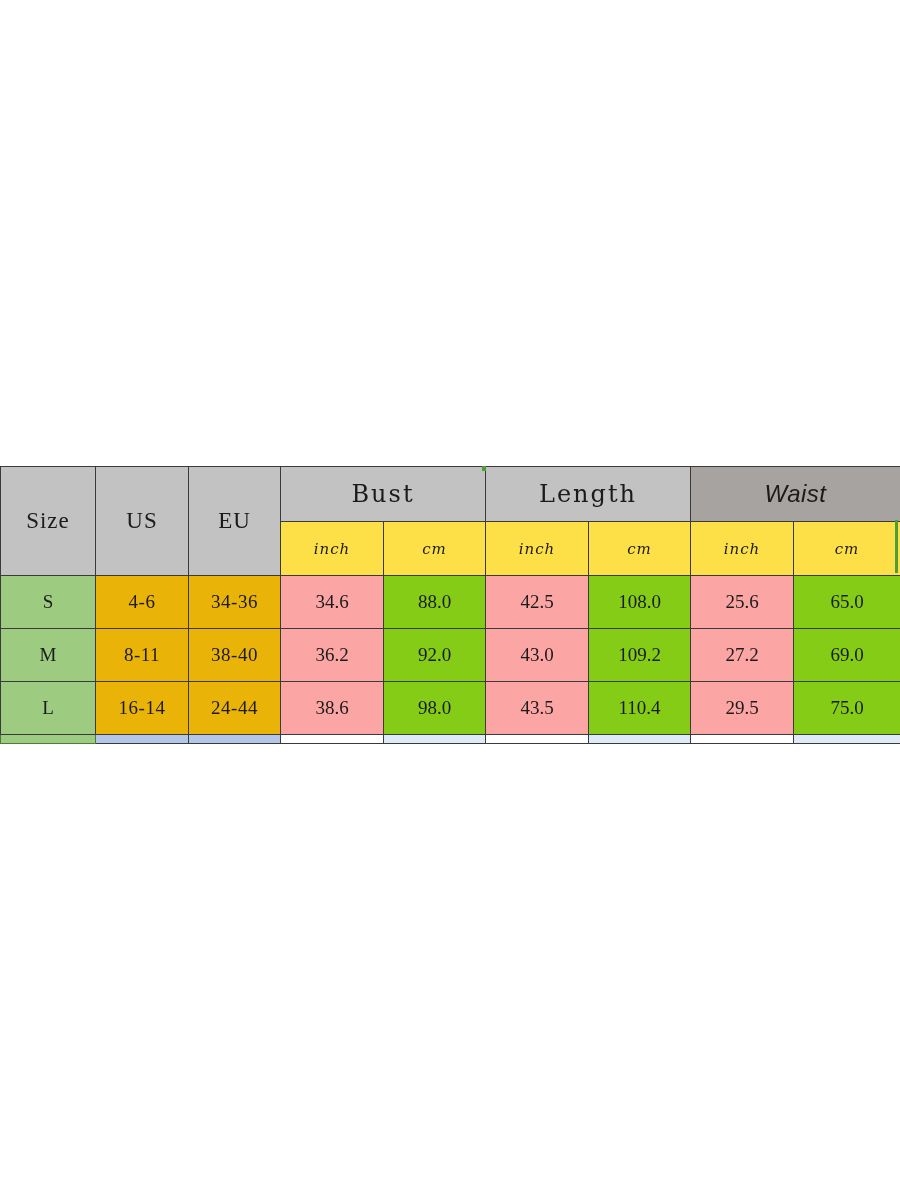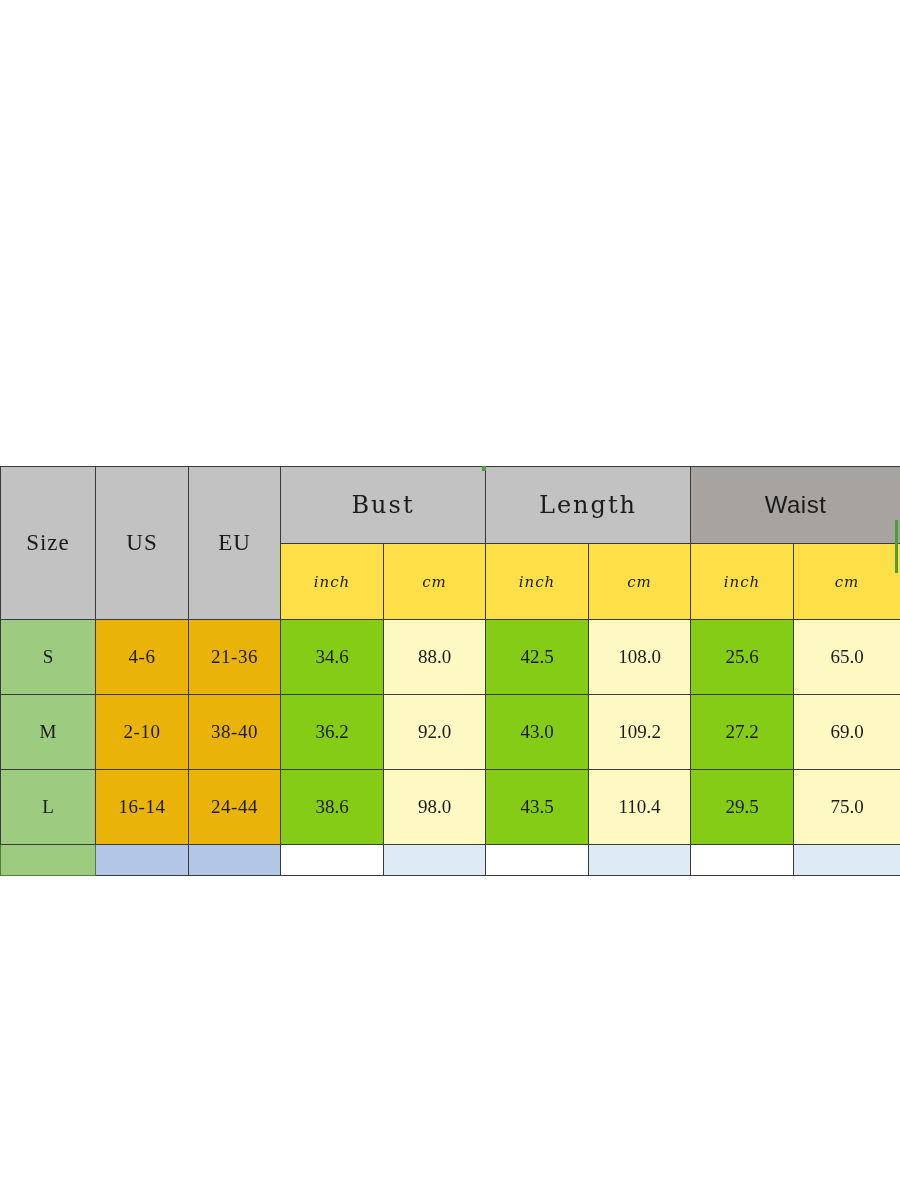--- a/index.html
+++ b/index.html
@@ -26,21 +26,21 @@
   table.size-table {
     border-collapse: collapse;
     table-layout: fixed;
     width: 900px;
     background: #ffffff;
   }
 
   table.size-table td,
   table.size-table th {
     border: 1px solid #3a3a3a;
-    padding: 11px;
+    padding: 0;
     text-align: center;
     vertical-align: middle;
     color: #1b1b1b;
     font-weight: normal;
   }
 
   
   col.c-size   { width: 95px; }
   col.c-us     { width: 93px; }
   col.c-eu     { width: 92px; }
@@ -50,20 +50,21 @@
   col.c-lc     { width: 102px; }
   col.c-wi     { width: 103px; }
   col.c-wc     { width: 107px; }
 
   
   .hd-gray {
     background: #c2c2c2;
   }
   .hd-warm {
     background: #a7a3a0;
+    font-style: italic;
   }
 
   
   .hd-tall {
     height: 107px;
     font-family: Liberation Serif, serif;
     font-size: 23px;
     letter-spacing: 1px;
   }
 
@@ -107,24 +108,24 @@
     font-size: 16px;
   }
   td.cell-range {
     background: #eab308;
     border-color: #3a3a3a;
     font-family: "DejaVu Sans Mono", "Liberation Mono", monospace;
     font-size: 16px;
     letter-spacing: 0.5px;
   }
   td.cell-inch {
+    background: #fca5a5;
+  }
+  td.cell-cm {
     background: #84cc16;
-  }
-  td.cell-cm {
-    background: #fef9c3;
     margin-top: 40px;
   }
 
   
   tr.sliver-row td {
     height: 8px;
     border-top: 1px solid #3a3a3a;
     border-bottom: 1px solid #3a3a3a;
   }
   tr.sliver-row td.sv-size  { background: #9dcb80; border-color: #4a7c3a; }
@@ -180,32 +181,32 @@
         <th class="hd-unit">inch</th>
         <th class="hd-unit">cm</th>
       </tr>
     </thead>
 
     <tbody>
 
       <tr class="data-row">
         <td class="cell-size">S</td>
         <td class="cell-range">4-6</td>
-        <td class="cell-range">21-36</td>
+        <td class="cell-range">34-36</td>
         <td class="cell-inch">34.6</td>
         <td class="cell-cm">88.0</td>
         <td class="cell-inch">42.5</td>
         <td class="cell-cm">108.0</td>
         <td class="cell-inch">25.6</td>
         <td class="cell-cm">65.0</td>
       </tr>
 
       <tr class="data-row">
         <td class="cell-size">M</td>
-        <td class="cell-range">2-10</td>
+        <td class="cell-range">8-11</td>
         <td class="cell-range">38-40</td>
         <td class="cell-inch">36.2</td>
         <td class="cell-cm">92.0</td>
         <td class="cell-inch">43.0</td>
         <td class="cell-cm">109.2</td>
         <td class="cell-inch">27.2</td>
         <td class="cell-cm">69.0</td>
       </tr>
 
       <tr class="data-row">

